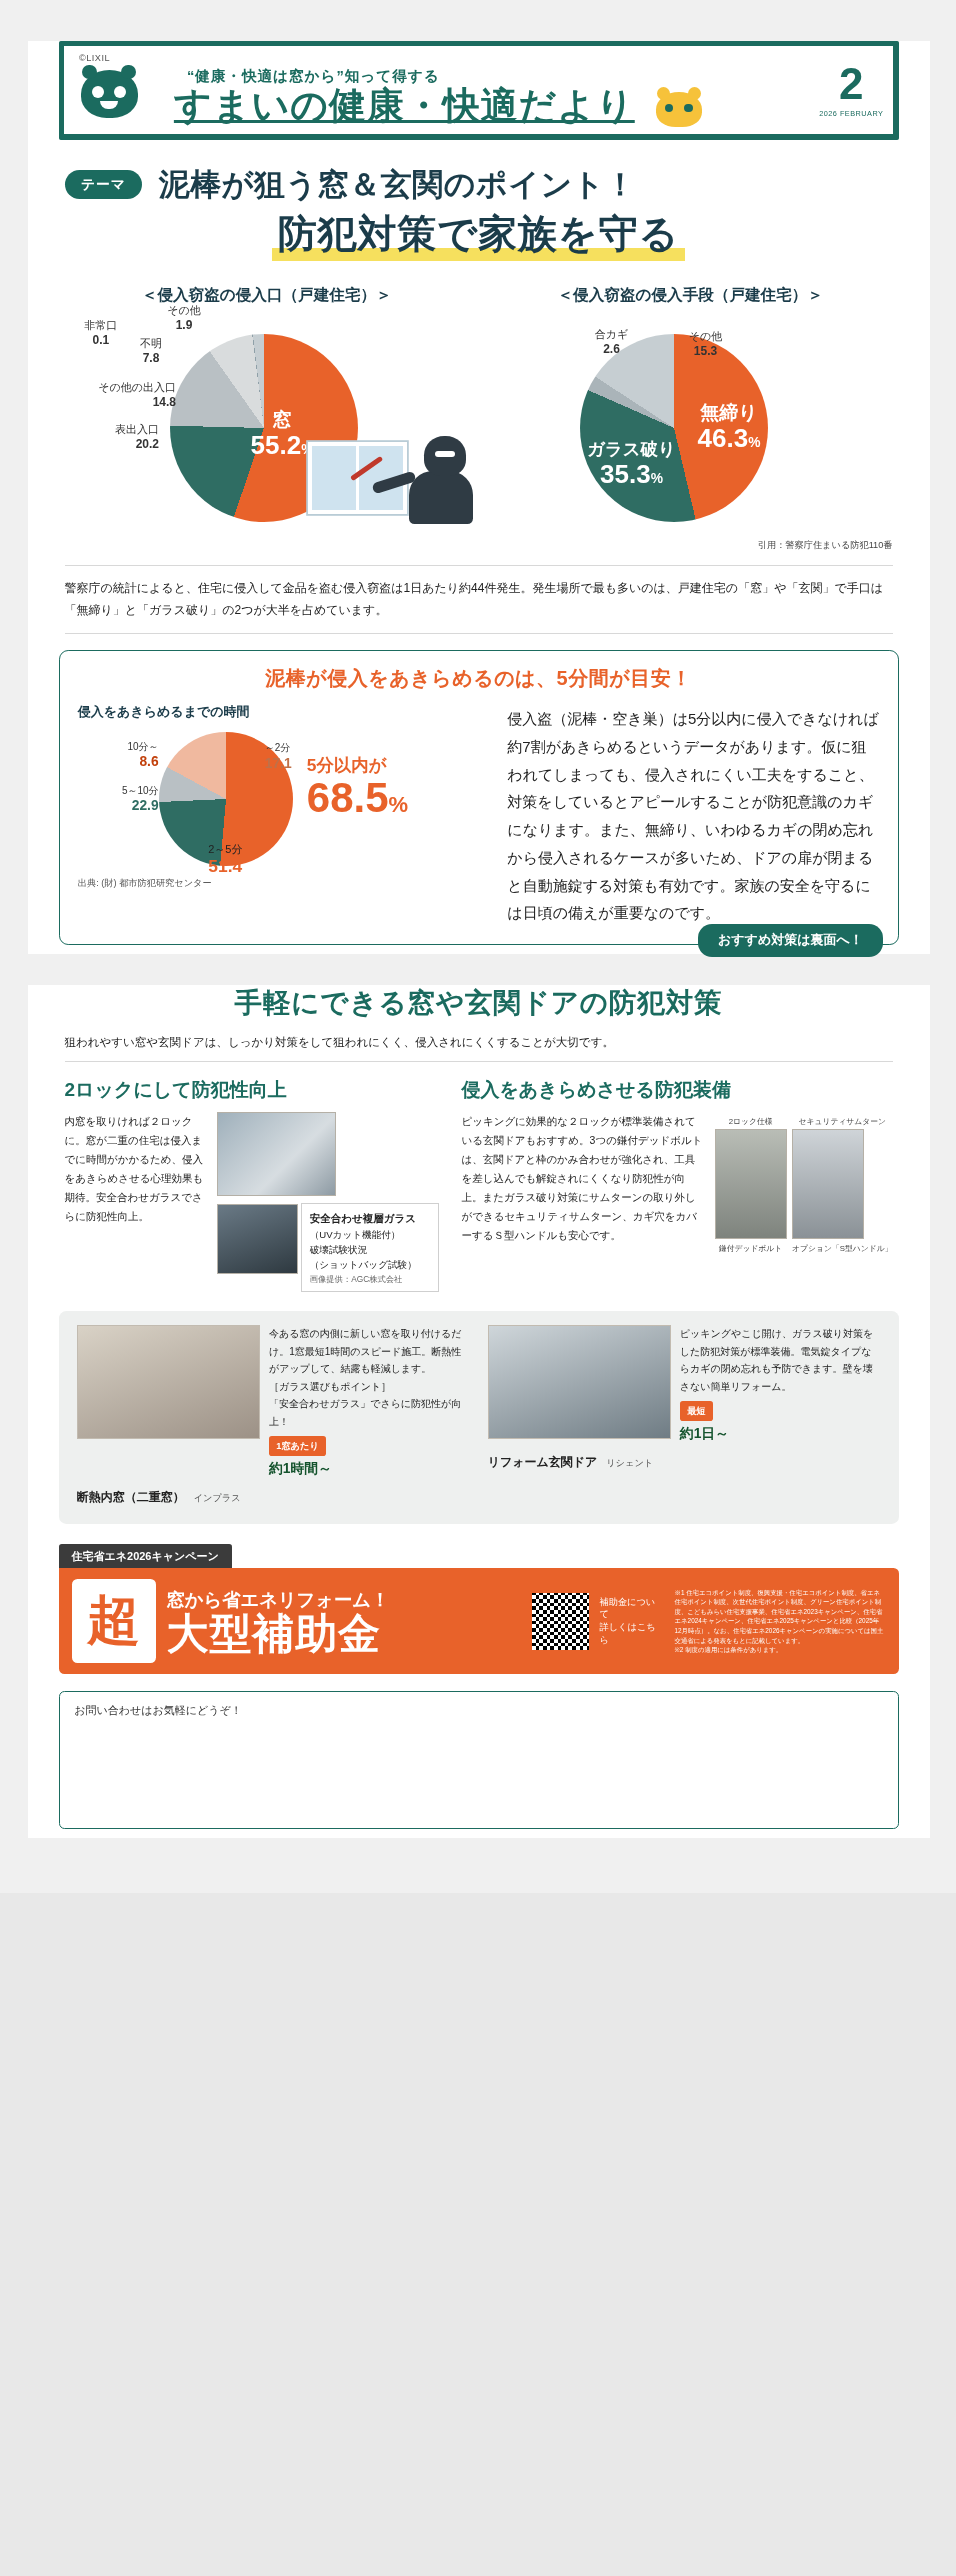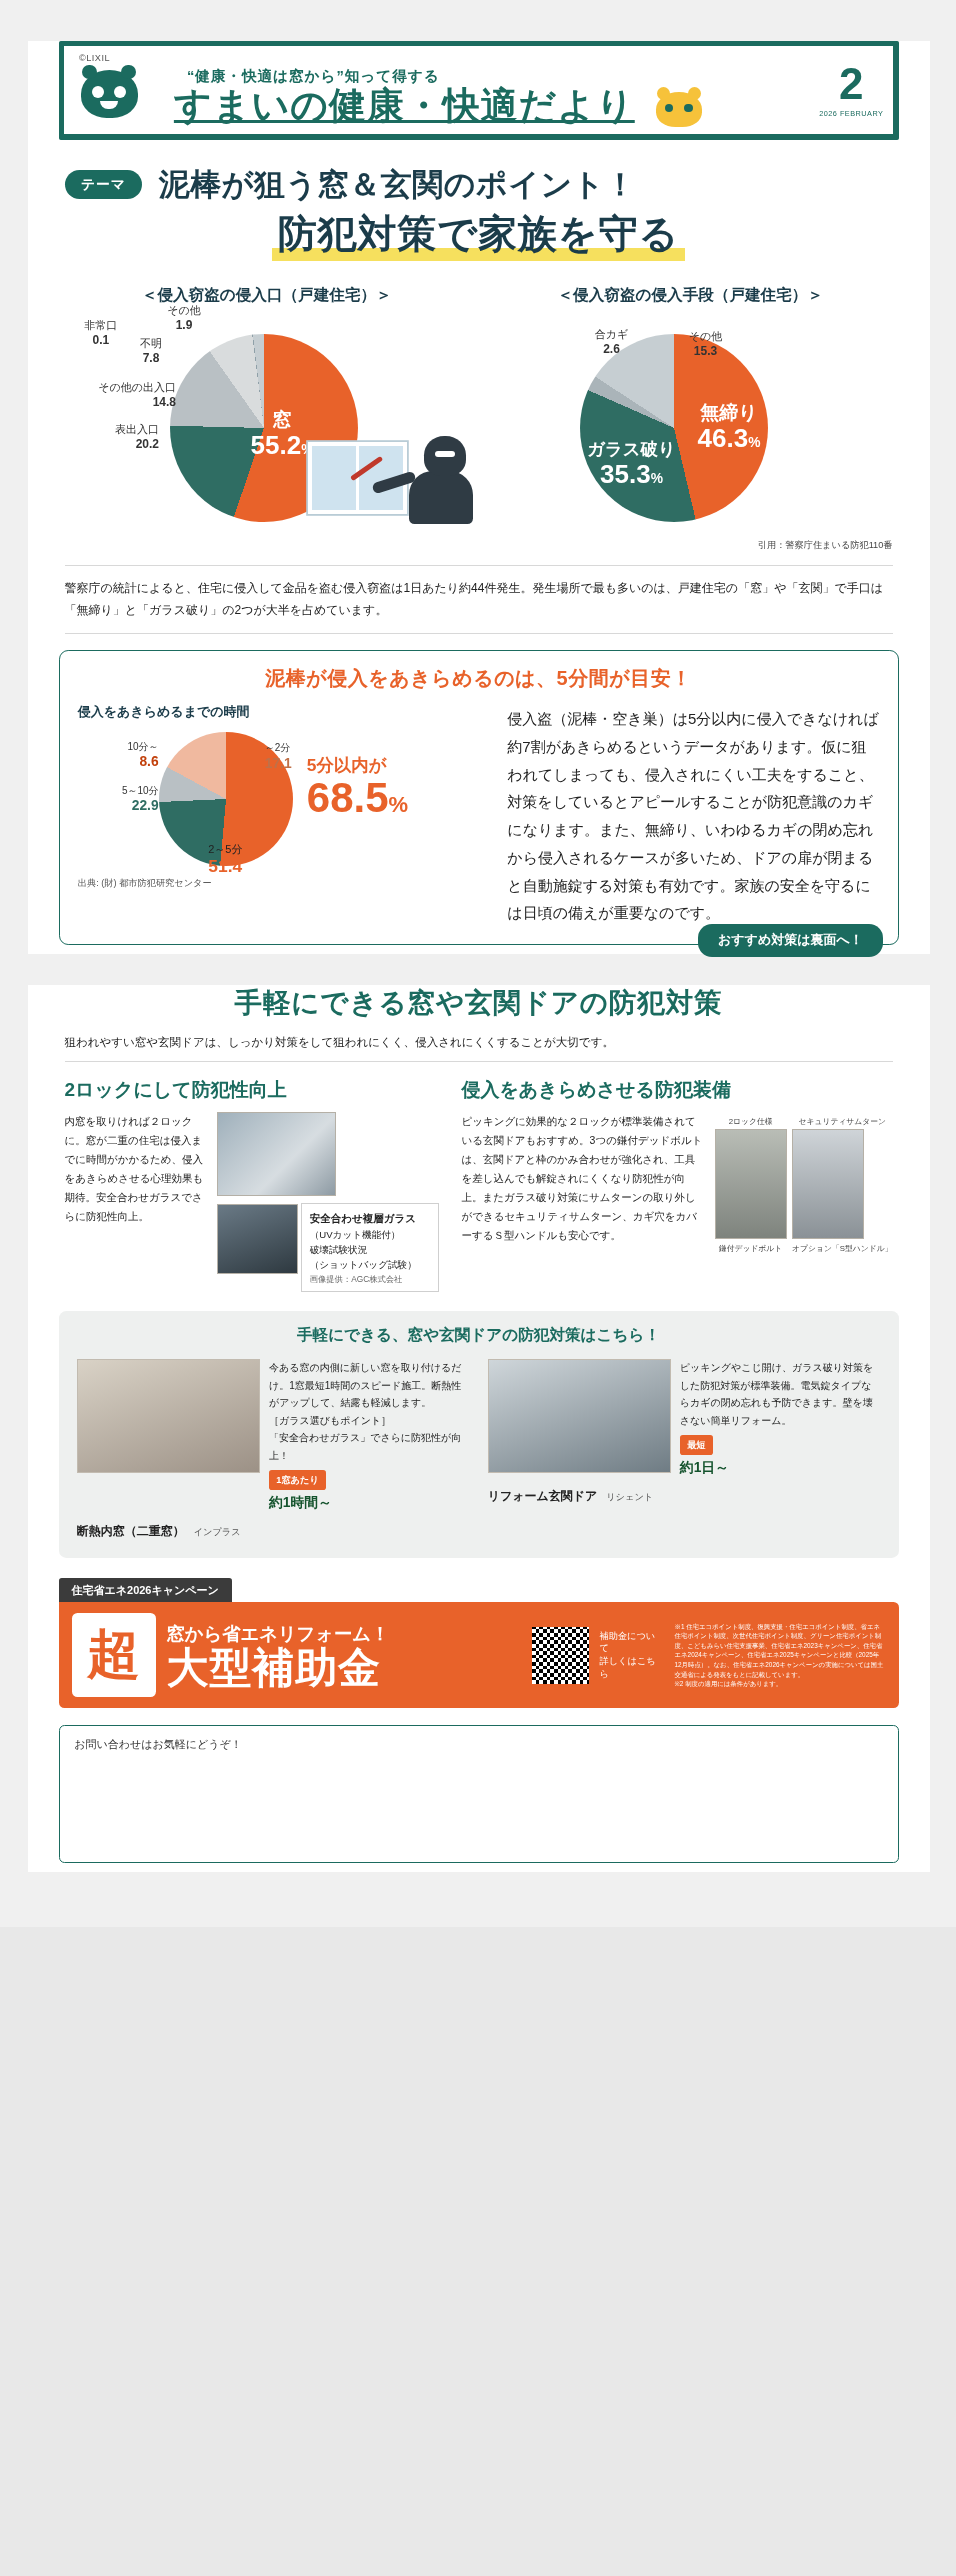--- a/index.html
+++ b/index.html
@@ -684,21 +684,20 @@
               <div class="mini-cap">セキュリティサムターン</div>
               <div class="photo ph-d"></div>
               <div class="mini-cap">オプション「S型ハンドル」</div>
             </div>
           </div>
         </div>
       </div>
     </div>
 
     <div class="gray-panel">
-      <div class="gp-title">手軽にできる、窓や玄関ドアの防犯対策はこちら！</div>
       <div class="gp-row">
 
         <div class="gp-item">
           <div class="gp-main">
             <div class="gp-photo"></div>
             <div class="gp-text">
               <div style="white-space:pre-line;">今ある窓の内側に新しい窓を取り付けるだけ。1窓最短1時間のスピード施工。断熱性がアップして、結露も軽減します。
 ［ガラス選びもポイント］
 「安全合わせガラス」でさらに防犯性が向上！</div>
               <div style="margin-top:5.5px;">

